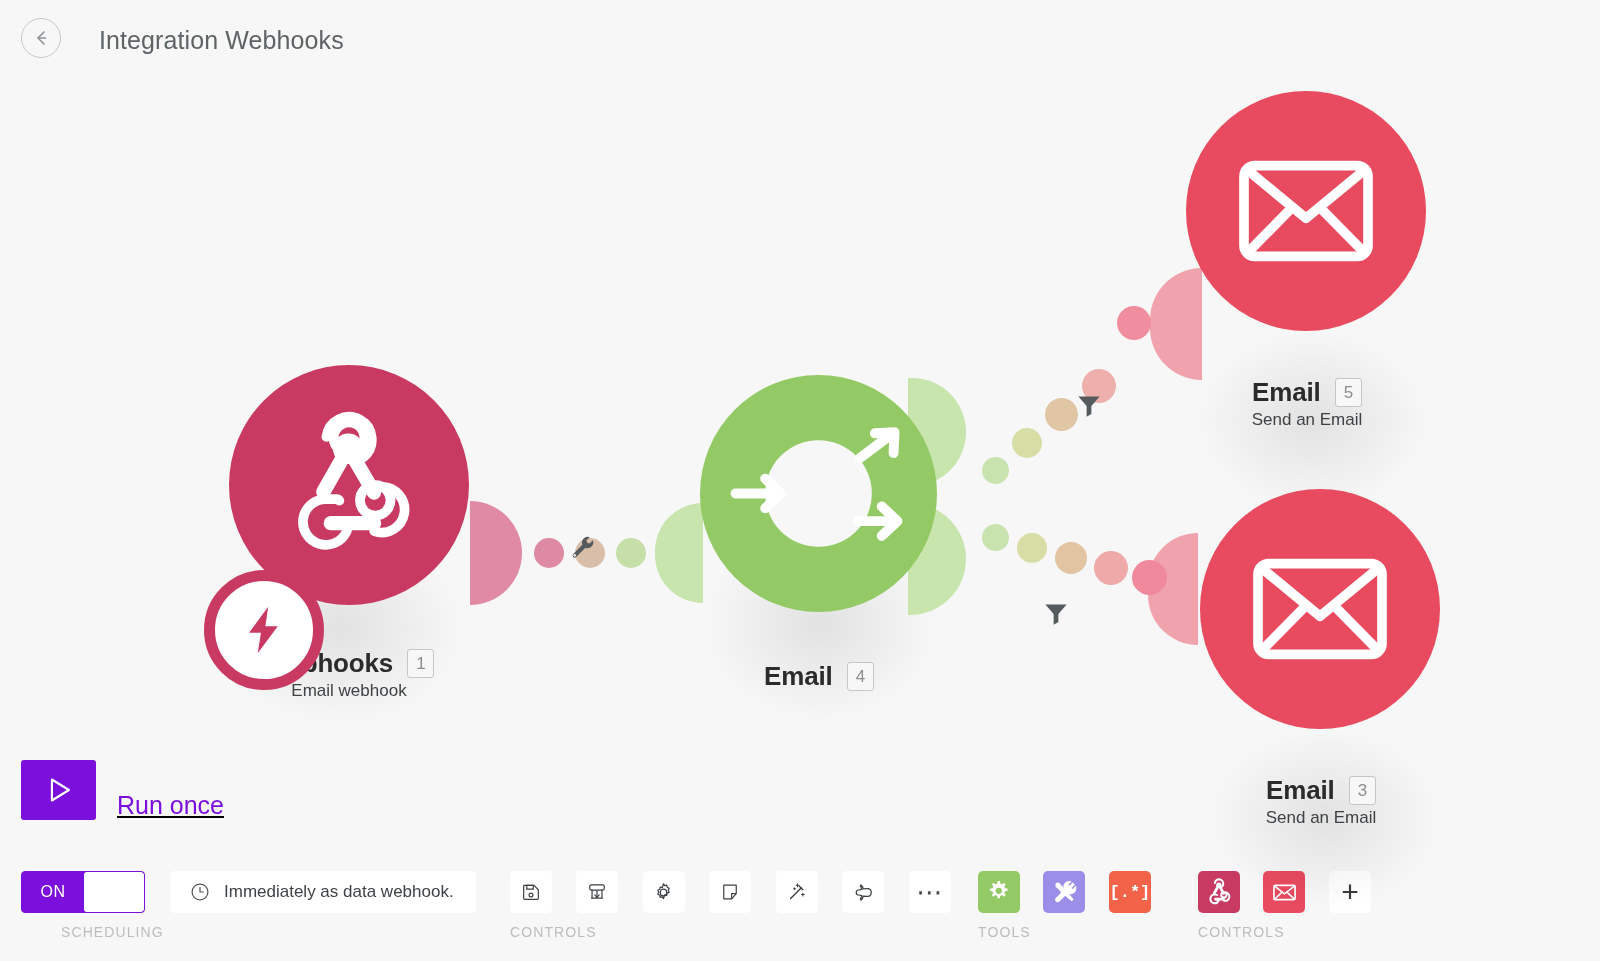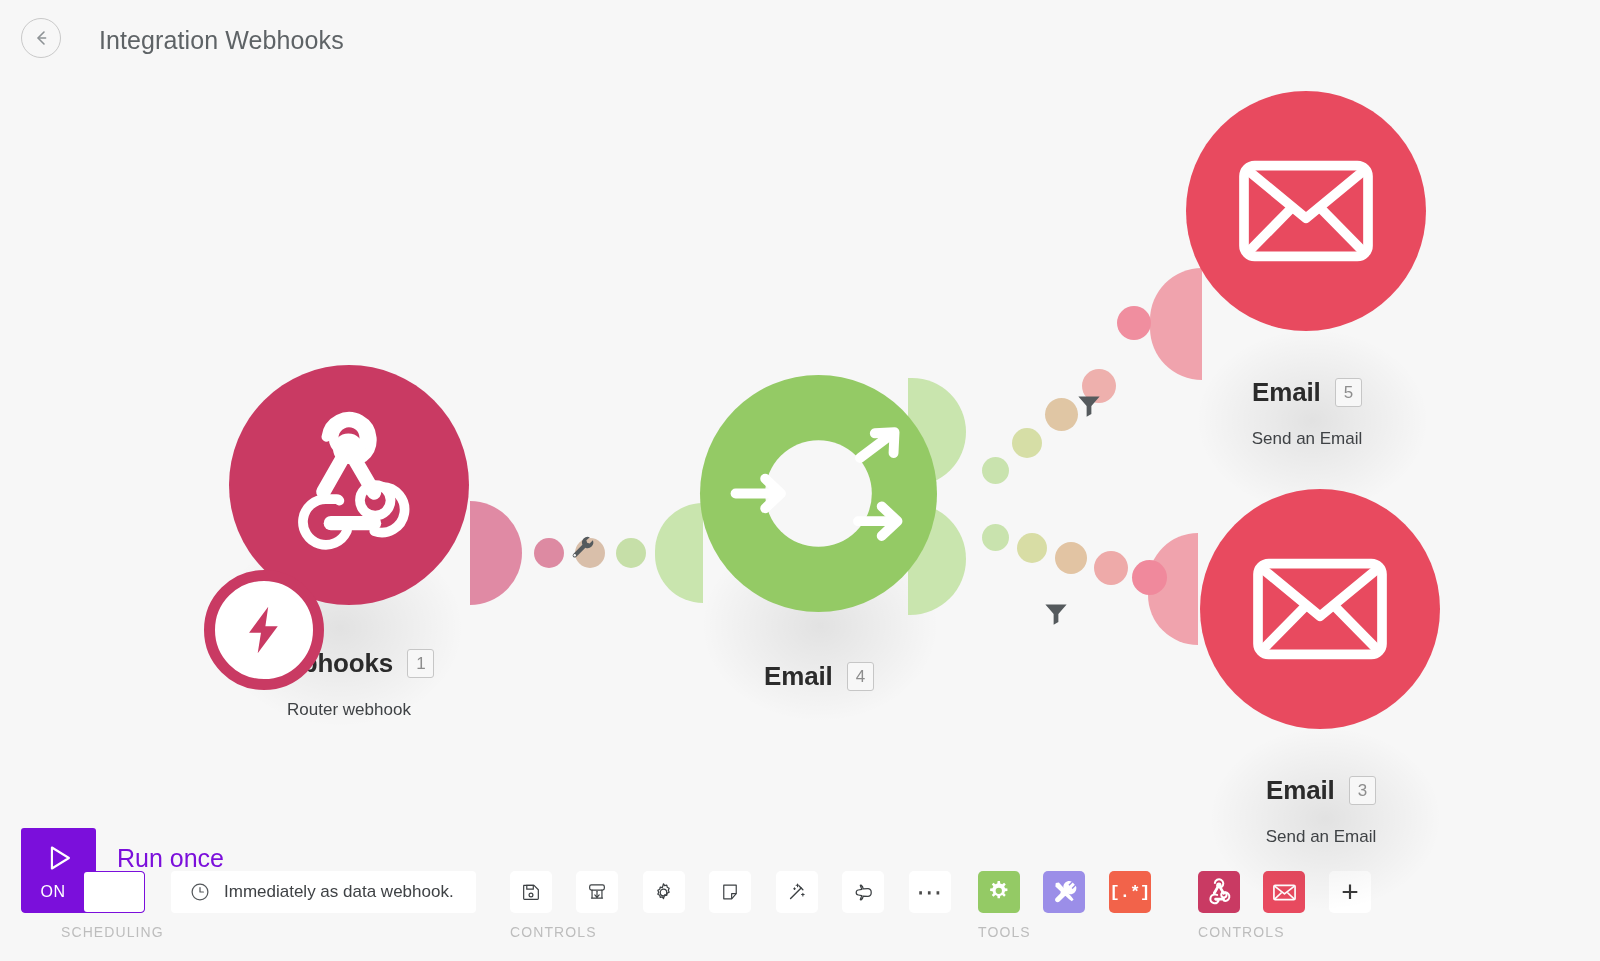--- a/index.html
+++ b/index.html
@@ -62,31 +62,31 @@
   .node-badge{
     display:inline-block; vertical-align:middle;
     margin-left:10px;
     min-width:27px; height:29px; line-height:27px;
     border:1px solid #c6c6c6; border-radius:3px;
     background:#f7f7f7;
     font-size:17px; color:#8d8d8d; text-align:center;
     padding:0 5px;
   }
   .node-sub{
-    margin-top:21px;
+    margin-top:2px;
     font-size:17px; color:#3f4245;
   }
 
   
   .dot{ position:absolute; border-radius:50%; z-index:3; pointer-events:none; }
 
   .wrench-ic, .funnel-ic{ position:absolute; z-index:7; cursor:pointer; }
 
   
-  .run-once{ position:absolute; left:21px; top:828px; display:flex; align-items:center; }
+  .run-once{ position:absolute; left:21px; top:760px; display:flex; align-items:flex-end;text-decoration:underline; }
   .run-btn{
     width:75px; height:60px; background:#7b0fdb; border-radius:3px;
     display:flex; align-items:center; justify-content:center; cursor:pointer;
   }
   .run-label{
     margin-left:21px; font-size:25px; color:#7b0fdb; white-space:nowrap;
   }
 
   
   .bottombar{ position:absolute; left:0; top:866px; width:1600px; height:95px;padding-left:41px; }
@@ -222,21 +222,21 @@
       </div>
 
       <div class="node-circle" style="left:204px; top:492px; width:120px; height:120px; background:#fff; border:11px solid #c93a63; z-index:7;">
         <svg width="56" height="56" viewBox="0 0 24 24">
           <path d="M13.8 2 5.6 13.2h5.1L9.3 22l8.6-11.6h-5.3z" fill="#c93a63"></path>
         </svg>
       </div>
       <div class="node-label" style="left:199px; top:570px; width:300px;">
         <span class="node-title">Webhooks</span>
         <span class="node-badge">1</span>
-        <div class="node-sub">Router webhook</div>
+        <div class="node-sub">Email webhook</div>
       </div>
     </div>
 
     <div class="node">
       <div class="node-shadow" style="left:700px; top:450px; width:240px; height:195px;"></div>
       <div class="node-circle" style="left:700px; top:297px; width:237px; height:237px; background:#94ca65;">
         <svg width="237" height="237" viewBox="0 0 120 120">
           <circle cx="60" cy="60" r="27" fill="#f7f7f7"></circle>
           <path d="M18 60h22" fill="none" stroke="#fff" stroke-width="5" stroke-linecap="round"></path>
           <path d="M33 52.5 41 60 33 67.5" fill="none" stroke="#fff" stroke-width="5" stroke-linecap="round" stroke-linejoin="round"></path>

